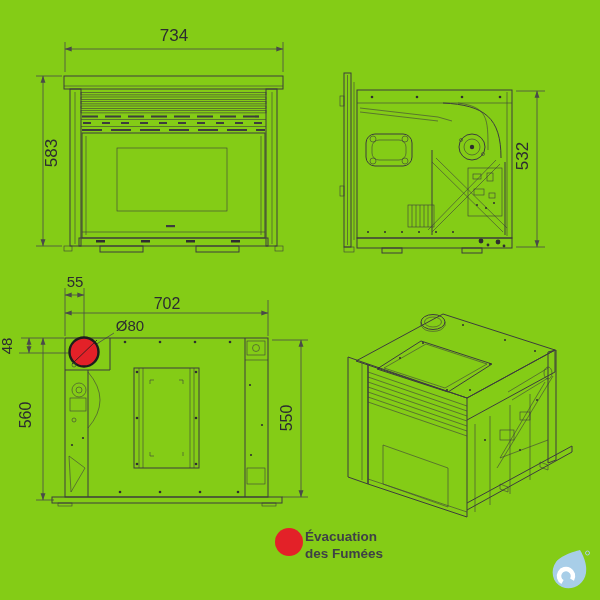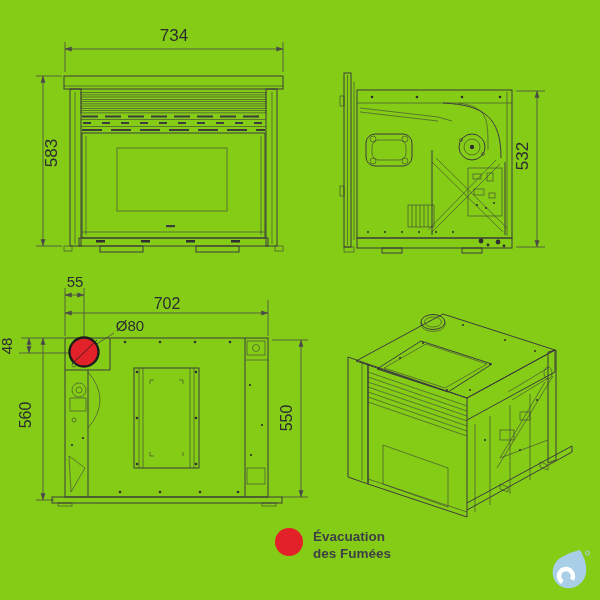--- a/index.html
+++ b/index.html
@@ -4,21 +4,21 @@
 <style>
   html,body{margin:0;padding:0;background:#ffffff;}
   #stage{position:relative;width:600px;height:600px;background:#84cc16;overflow:hidden;
          font-family:"Liberation Sans", sans-serif;}
   #drawing-svg{position:absolute;left:0;top:0;}
   .ln{stroke:#3d3d3d;fill:none;stroke-width:1;}
   .lnt{stroke:#3d3d3d;fill:none;stroke-width:.6;}
   .dimln{stroke:#4a4a4a;fill:none;stroke-width:.8;}
   .dot{fill:#2f2f2f;stroke:none;}
   text.dim{fill:#2c2c31;font-family:"Liberation Sans",sans-serif;font-weight:400;}
-  .legend{position:absolute;left:275px;top:527px;display:flex;align-items:flex-start;gap:10px;}
+  .legend{position:absolute;left:275px;top:527px;display:flex;align-items:flex-start;gap:2px;}
   .legend-marker{width:28px;height:28px;border-radius:50%;margin-top:1px;}
   .legend-text{font-size:13.5px;line-height:17px;font-weight:600;color:#3e4046;padding-top:1px;}
   .brand-logo{position:absolute;left:549px;top:547px;width:42px;height:48px;}
 </style>
 </head>
 <body>
 
 <div id="stage">
 
 <svg id="drawing-svg" width="600" height="600" viewBox="0 0 600 600">

